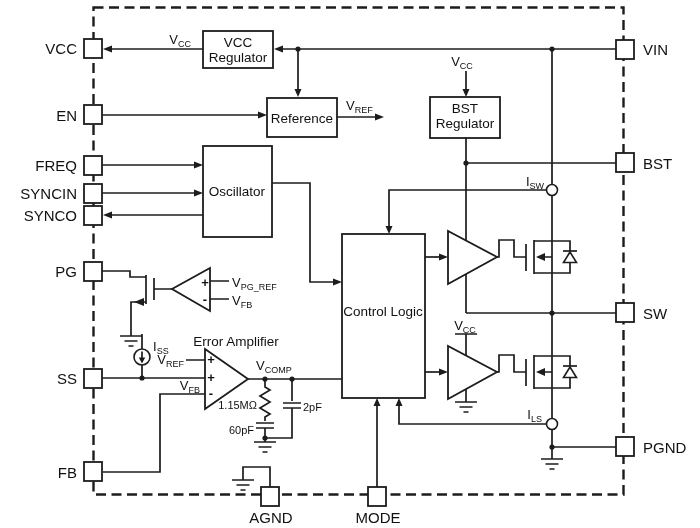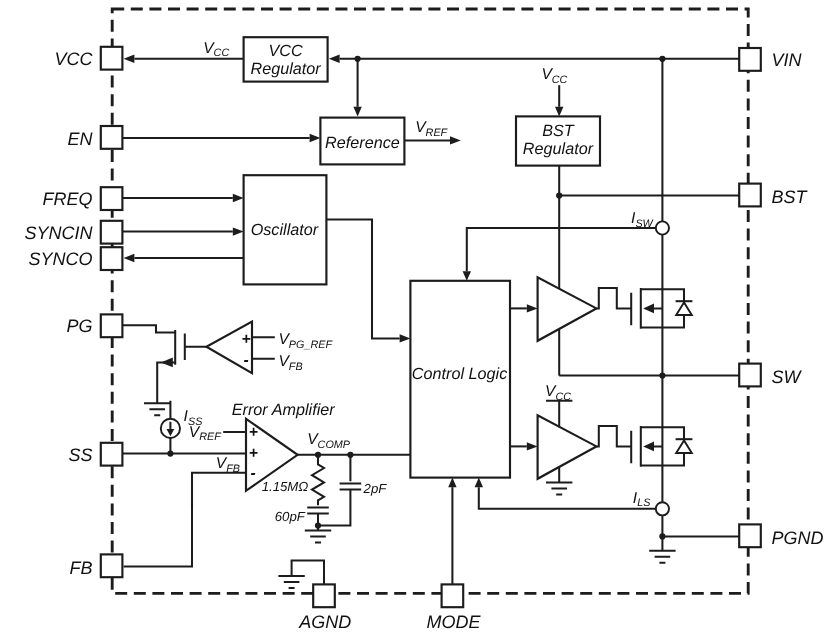--- a/index.html
+++ b/index.html
@@ -1,19 +1,19 @@
 <!DOCTYPE html>
 <html style="--ln: #1c1c1c;"><head>
 <meta charset="utf-8">
 <style>
   :root { --ln:#1c1c1c; --tx:#111111; }
   html,body { margin:0; padding:0; background:#ffffff; }
   .stage {
     position:relative; width:700px; height:528px; background:#ffffff;
-    font-family:"Liberation Sans", sans-serif; overflow:hidden;font-style:italic;
+    font-family:"Liberation Sans", sans-serif; overflow:hidden;
   }
   svg text { font-family:"Liberation Sans", sans-serif; fill:var(--tx); }
   .w   { fill:none; stroke:var(--ln); stroke-width:1.7; }
   .bx  { fill:#ffffff; stroke:var(--ln); stroke-width:1.8; }
   .tri { fill:#ffffff; stroke:var(--ln); stroke-width:1.8; stroke-linejoin:miter; }
   .pin { fill:#ffffff; stroke:var(--ln); stroke-width:1.8; }
   .dsh { fill:none; stroke:var(--ln); stroke-width:2.4; stroke-dasharray:10 5.5; }
   .ah  { fill:var(--ln); stroke:none; }
   .dot { fill:var(--ln); stroke:none; }
   .cir { fill:#ffffff; stroke:var(--ln); stroke-width:1.6; }

